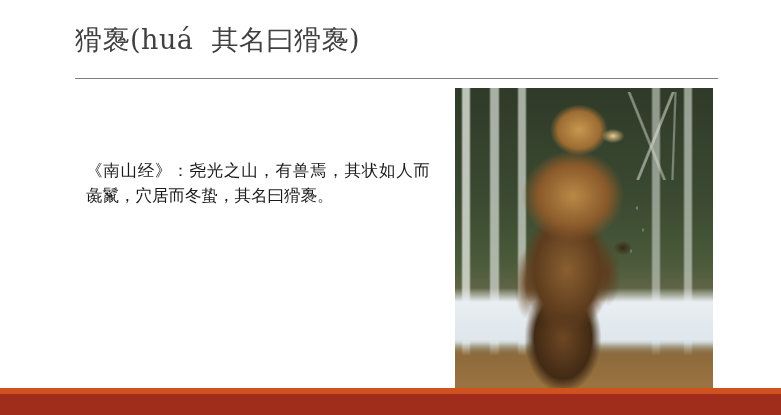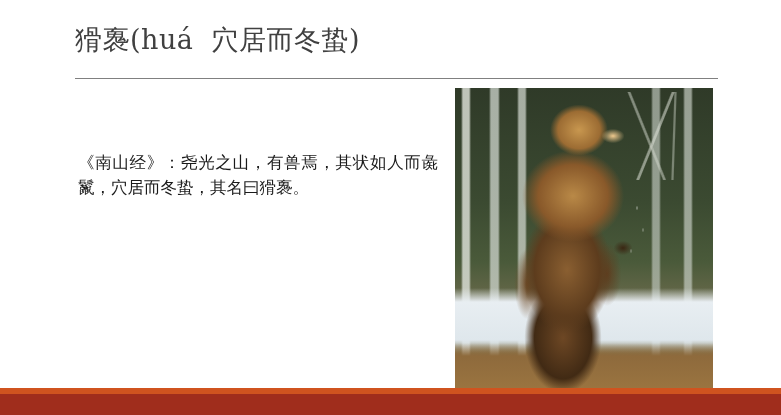--- a/index.html
+++ b/index.html
@@ -49,21 +49,21 @@
     left: 78px;
     top: 150px;
     width: 360px;
     font-family: "DejaVu Serif", "Liberation Serif", serif;
     font-size: 16.5px;
     line-height: 25px;
     color: #1a1a1a;
     text-align: justify;
   }
   #body-text .para {
-    margin: 0;
+    margin: 8px;
     text-indent: 0;
   }
 
   
   #photo-frame {
     position: absolute;
     left: 455px;
     top: 88px;
     width: 258px;
     height: 300px;
@@ -137,21 +137,21 @@
     height: 21px;
     background: #a02d1c;
   }
 </style>
 </head>
 <body>
 
 <div id="slide">
 
   <div id="title-block">
-    <div id="page-title">猾褢(huá  穴居而冬蛰)</div>
+    <div id="page-title">猾褢(huá  其名曰猾褢)</div>
   </div>
 
   <div id="title-rule"></div>
 
   <div id="body-text">
     <p class="para">《南山经》：尧光之山，有兽焉，其状如人而彘鬣，穴居而冬蛰，其名曰猾褢。</p>
   </div>
 
   <div id="photo-frame">
     <div id="photo"></div>

